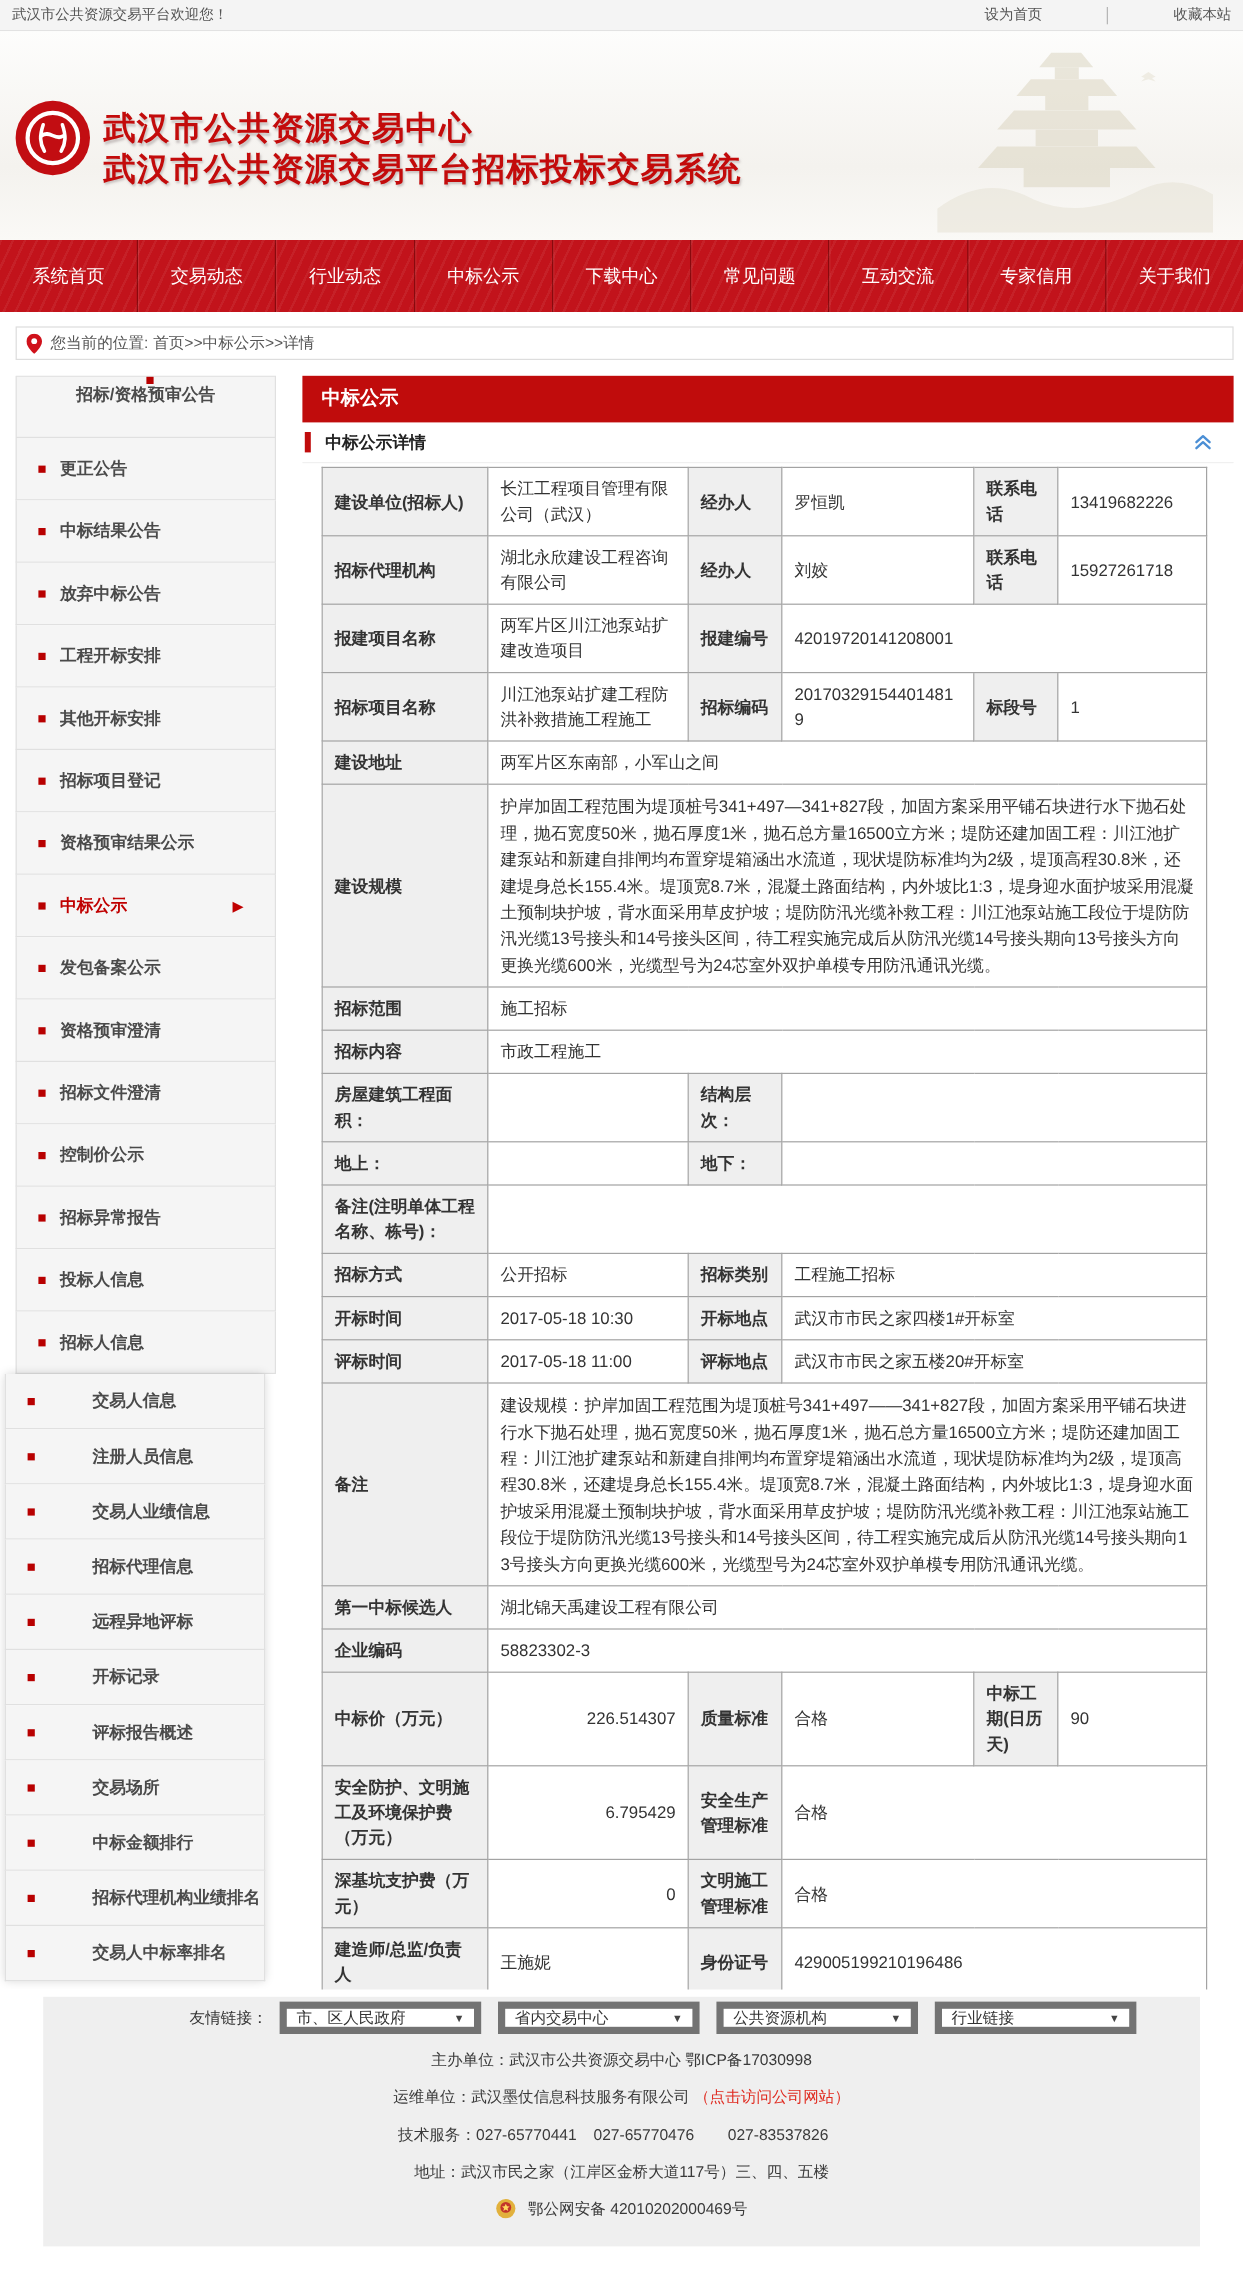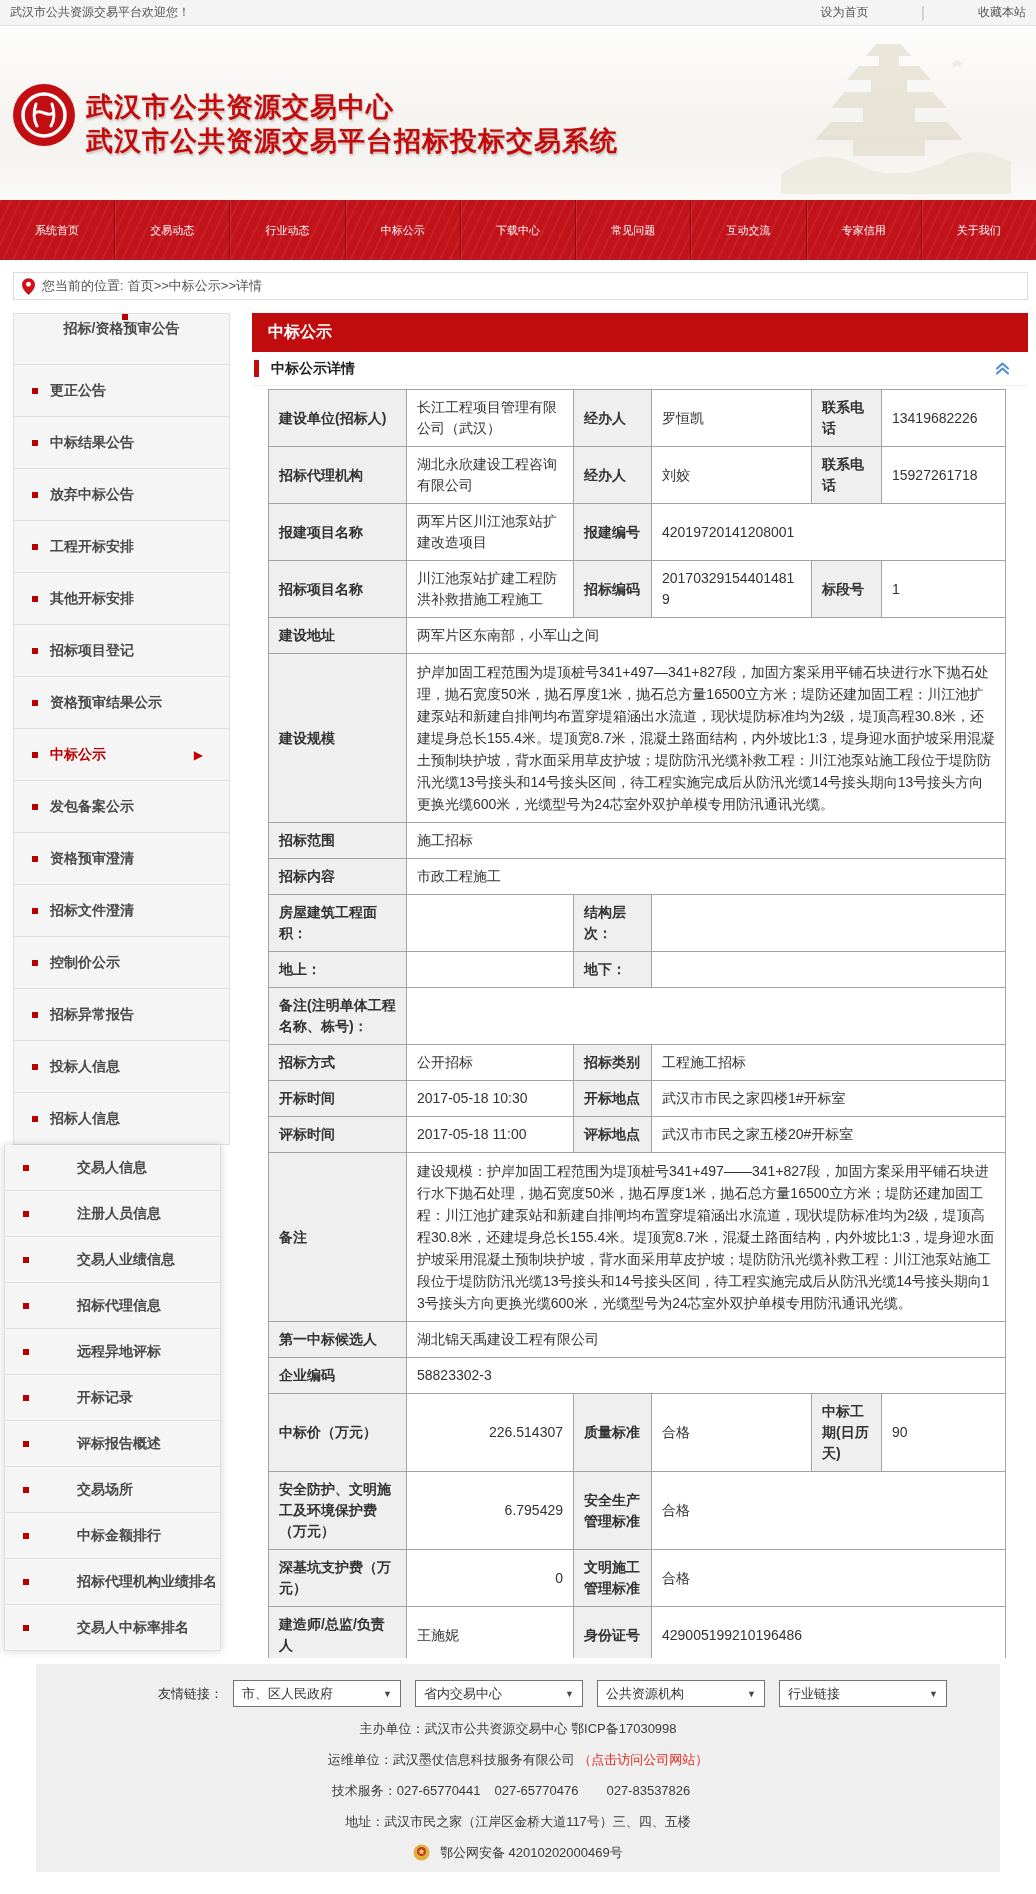--- a/index.html
+++ b/index.html
@@ -13,21 +13,21 @@
 
   
   .header{position:relative;height:174px;background:linear-gradient(180deg,#fdfdfc 0%,#f4f2ee 65%,#faf9f6 100%);overflow:hidden;}
   .logo{position:absolute;left:12px;top:57px;width:64px;height:64px;}
   .titles{position:absolute;left:86px;top:64px;}
   .title-line{font-size:27px;font-weight:bold;color:#c30b0b;letter-spacing:1px;line-height:34px;text-shadow:1px 2px 2px rgba(160,150,150,.55);white-space:nowrap;}
   .tower{position:absolute;right:25px;top:8px;opacity:.55;}
 
   
   .nav{display:flex;height:60px;background:#c2131b;background-image:repeating-linear-gradient(115deg,rgba(255,255,255,.06) 0 2px,rgba(0,0,0,0) 2px 9px);}
-  .nav-item{flex:1;display:flex;align-items:center;justify-content:center;color:#fff;font-size:11px;border-left:1px solid rgba(80,0,0,.5);box-shadow:inset 1px 0 0 rgba(255,255,255,.10);}
+  .nav-item{flex:1;display:flex;align-items:center;justify-content:center;color:#fff;font-size:15px;border-left:1px solid rgba(80,0,0,.5);box-shadow:inset 1px 0 0 rgba(255,255,255,.10);}
   .nav-item:first-child{border-left:none;box-shadow:none;}
 
   
   .breadcrumb{margin:12px 8px 13px 13px;height:26px;border:1px solid #ddd;background:#fff;display:flex;align-items:center;font-size:13px;color:#555;padding-left:8px;}
   .pin{margin-right:7px;flex:none;display:flex;}
   .crumb-label{margin-right:4px;}
 
   
   .main{display:flex;align-items:flex-start;height:1345px;overflow:hidden;}
   .sidebar-wrap{width:217px;margin-left:13px;flex:none;}
@@ -49,24 +49,24 @@
   .collapse{position:absolute;right:18px;top:9px;}
 
   table{border-collapse:collapse;width:737px;margin:3px 0 0 16px;table-layout:fixed;}
   td{border:1px solid #a3a3a3;font-size:14px;padding:7px 10px;vertical-align:middle;word-break:break-all;line-height:21px;color:#333;}
   td.lbl{background:#efefef;font-weight:bold;}
   td.val{background:#fff;}
   td.right{text-align:right;}
   td.para{line-height:22px;}
 
   
-  .footer{margin:6px 36px 0;background:#efefef;height:208px;box-sizing:border-box;padding-top:16px;}
+  .footer{margin:6px 36px 0;background:#efefef;height:208px;box-sizing:border-box;padding-top:4px;}
   .links-row{display:flex;align-items:center;margin-left:122px;font-size:13px;color:#333;}
   .links-label{margin-right:10px;flex:none;}
-  .selectbox{width:168px;height:27px;background:#fff;border:1px solid #737373;display:flex;align-items:center;justify-content:space-between;padding:0 8px;margin-right:14px;font-size:13px;color:#333;box-sizing:border-box;}
+  .selectbox{width:168px;height:27px;background:#fff;border:6px solid #737373;display:flex;align-items:center;justify-content:space-between;padding:0 8px;margin-right:14px;font-size:13px;color:#333;box-sizing:border-box;}
   .selectbox .arr{font-size:9px;color:#444;}
   .f-line{text-align:center;font-size:13px;color:#3a3a3a;margin-top:13px;}
   .f-red{color:#e02b20;}
   .phone{margin:0 14px;}
   .badge{vertical-align:-4px;margin-right:6px;}
 </style>
 </head>
 <body>
 
 <div class="topbar">

